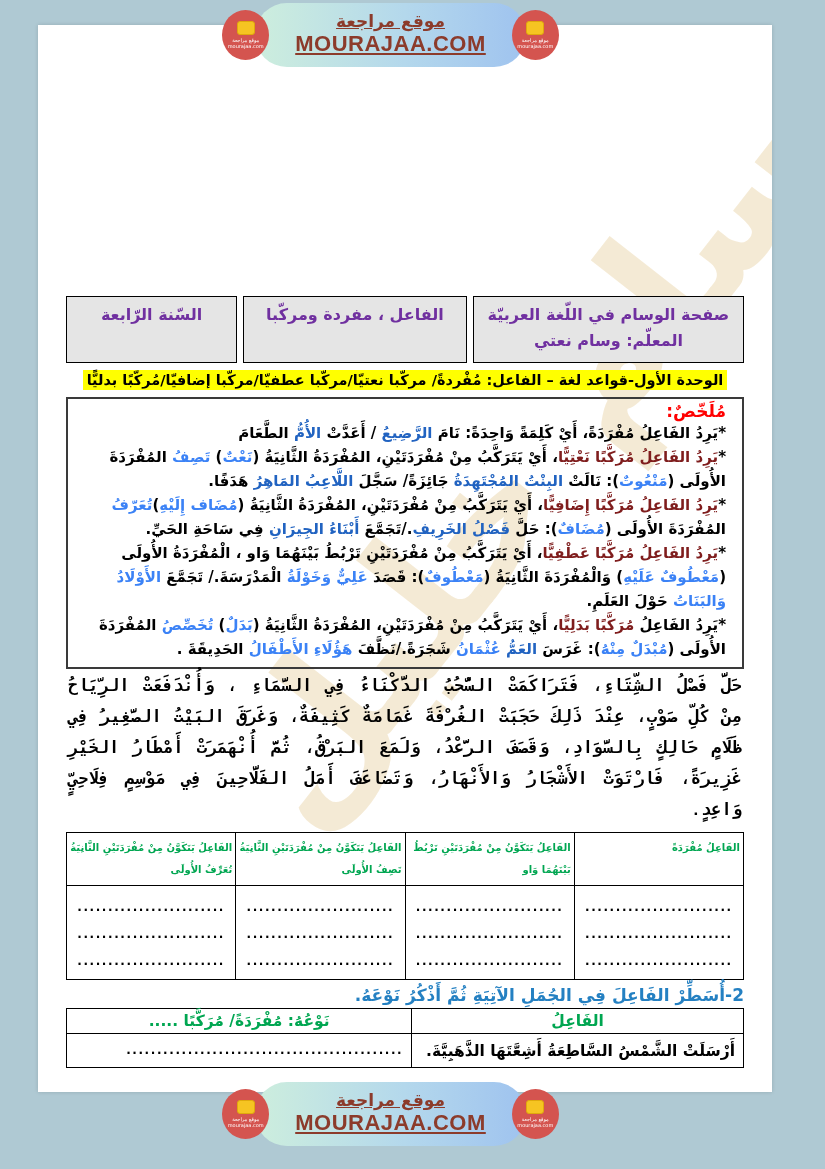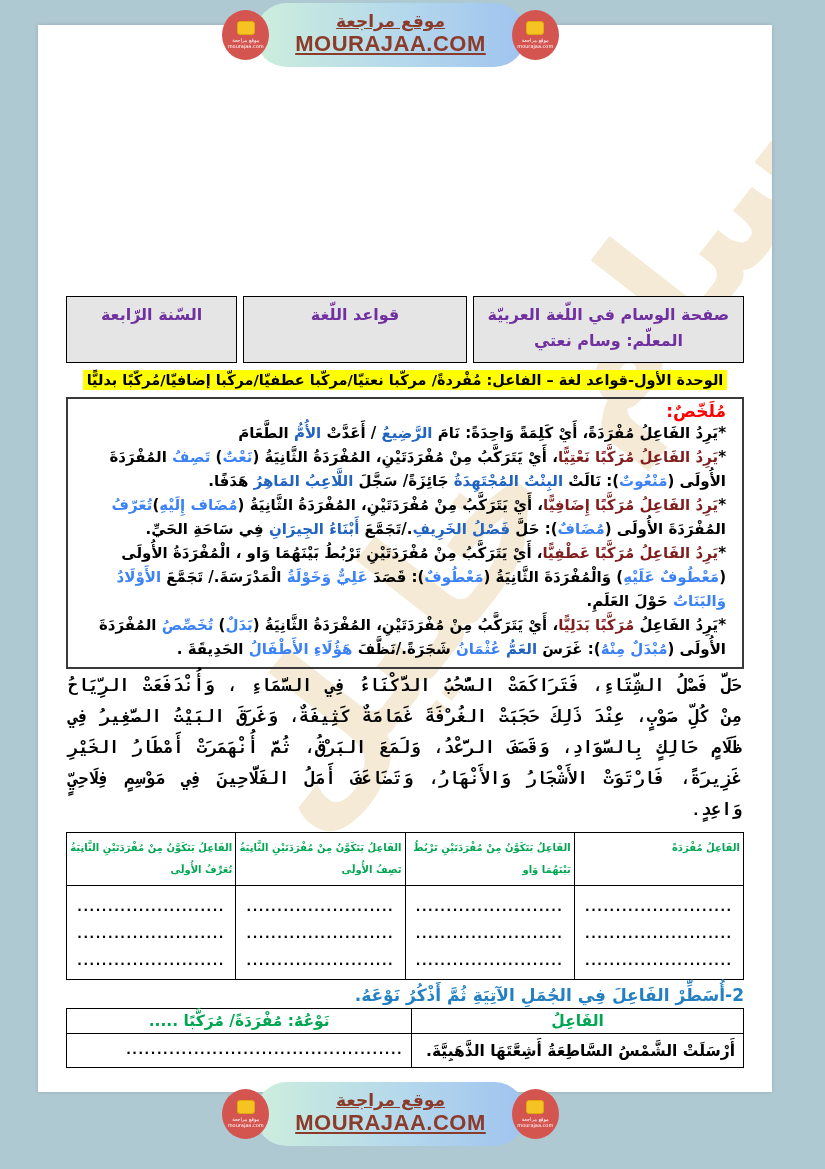--- a/index.html
+++ b/index.html
@@ -107,21 +107,21 @@
 
   <div class="sheet">
     <div class="watermark">وسام خليل</div>
 
     <div class="head-row">
       <div class="head-cell hc-1">
         <div>صفحة الوسام في اللّغة العربيّة</div>
         <div>المعلّم: وسام نعتي</div>
       </div>
       <div class="head-cell hc-2">
-        <div>قواعد اللّغة</div>
+        <div>الفاعل ، مفردة ومركّبا</div>
       </div>
       <div class="head-cell hc-3">
         <div>السّنة الرّابعة</div>
       </div>
     </div>
 
     <div class="unit-line">
       <span>الوحدة الأول-قواعد لغة – الفاعل: مُفْردةً/ مركّبا نعتيّا/مركّبا عطفيّا/مركّبا إضافيّا/مُركّبًا بدليًّا</span>
     </div>
 

